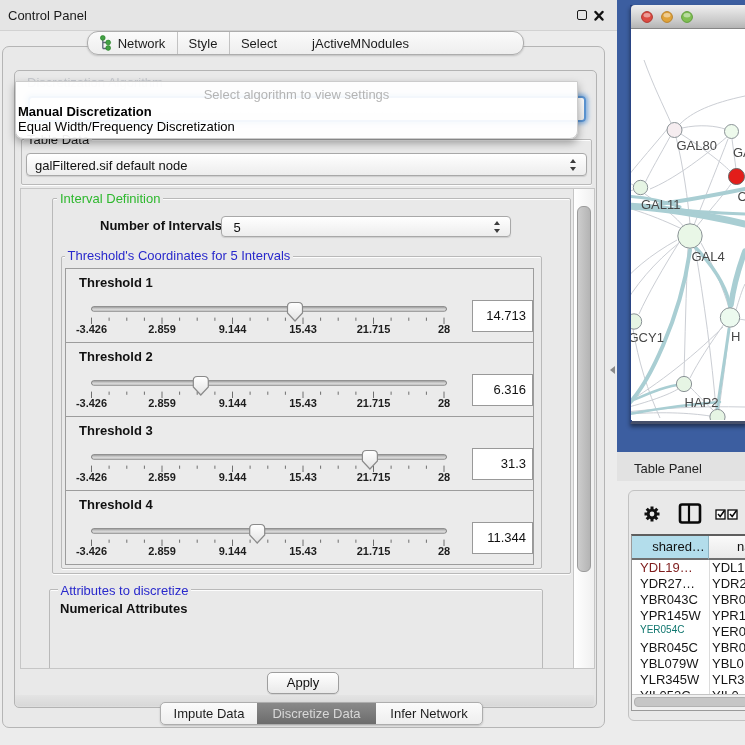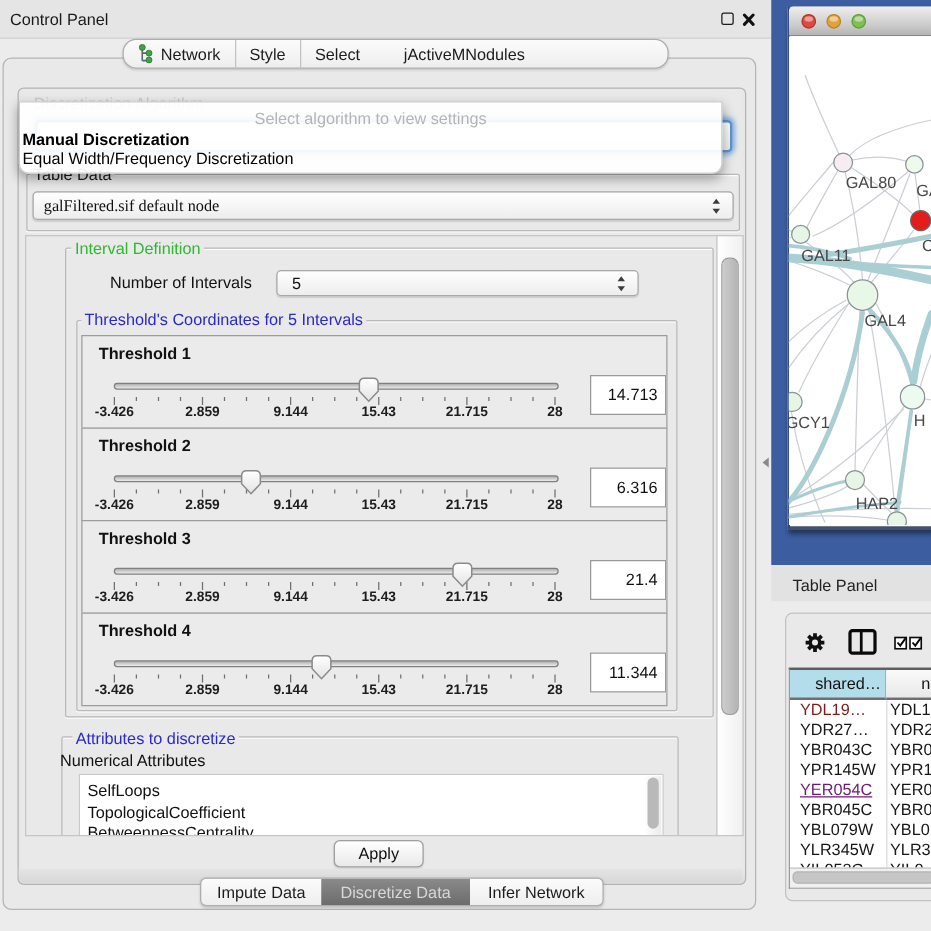--- a/index.html
+++ b/index.html
@@ -15,21 +15,21 @@
   .spin{position:absolute;right:9px;top:50%;transform:translateY(-50%);width:7px;height:12px;}
   .spin:before,.spin:after{content:"";position:absolute;left:0;border-left:3.5px solid transparent;border-right:3.5px solid transparent;}
   .spin:before{top:0;border-bottom:4.5px solid #3c3c3c;}
   .spin:after{bottom:0;border-top:4.5px solid #3c3c3c;}
   .tabbar{position:absolute;display:flex;border:1px solid #adadad;border-radius:5px;
           background:linear-gradient(#fbfbfb,#eeeeee);box-shadow:0 1px 2px rgba(0,0,0,0.18);
           font-size:13px;color:#1c1c1c;overflow:hidden;}
   .tabbar .seg{display:flex;align-items:center;justify-content:center;position:relative;}
   .tabbar .seg.div:before{content:"";position:absolute;left:0;top:0px;bottom:0px;width:1px;background:#c2c2c2;}
   .tabbar .sel{background:linear-gradient(#8a8a8a,#6c6c6c);color:#efefef;}
-  .bold{font-weight:normal;}
+  .bold{font-weight:bold;margin-left:12px;}
   .thr{position:absolute;left:44px;width:467px;height:73px;border:1px solid #9c9c9c;background:#ebebeb;}
   .thr .name{position:absolute;left:13px;top:6px;font-size:13px;font-weight:bold;color:#111;}
   .thr .vbox{position:absolute;left:406px;top:31px;width:53px;height:30px;border:1px solid #999;
              background:#fff;font-size:13px;color:#111;text-align:right;line-height:30px;padding-right:6px;}
 </style>
 </head>
 <body>
 
 <div class="abs" style="left:0;top:0;width:617px;height:745px;background:#ececec;"></div>
 <div class="abs" style="left:0;top:0;width:617px;height:30px;background:#e5e5e5;border-bottom:1px solid #d2d2d2;"></div>
@@ -37,21 +37,21 @@
 <div class="abs" style="left:577px;top:10px;width:8px;height:8px;border:1.6px solid #1a1a1a;border-radius:2px;"></div>
 <svg class="abs" style="left:594px;top:10px;" width="10" height="11" viewBox="0 0 10 11">
   <path d="M1.5 2 L8.5 9.5 M8.5 2 L1.5 9.5" stroke="#111" stroke-width="2.4" stroke-linecap="round"></path>
 </svg>
 
 <div class="abs" style="left:2px;top:46px;width:601px;height:680px;border:1px solid #b5b5b5;border-radius:7px;background:#e9e9e9;"></div>
 
 <div class="abs" style="left:14px;top:70px;width:581px;height:636px;border:1px solid #b3b3b3;border-radius:5px;
      background:#e9e9e9;box-shadow:inset 0 -8px 8px -4px #dadada;"></div>
 
-<div class="tabbar" style="left:98px;top:31px;width:435px;height:22px;border-radius:11px;">
+<div class="tabbar" style="left:87px;top:31px;width:435px;height:22px;border-radius:11px;">
   <div class="seg" style="width:89px;">
     <svg width="13" height="16" viewBox="0 0 13 16" style="margin-right:5px;">
       <path d="M2.8 3 V13.5 M2.8 7.5 H8 M2.8 13.5 H8" stroke="#5c6676" stroke-width="1.3" fill="none"></path>
       <circle cx="2.8" cy="2.9" r="2.4" fill="#44a146" stroke="#1f7c1f" stroke-width="0.6"></circle>
       <circle cx="8.2" cy="7.5" r="2.4" fill="#44a146" stroke="#1f7c1f" stroke-width="0.6"></circle>
       <circle cx="8.2" cy="13" r="2.4" fill="#44a146" stroke="#1f7c1f" stroke-width="0.6"></circle>
     </svg>
     Network
   </div>
   <div class="seg div" style="width:52px;">Style</div>
@@ -59,21 +59,21 @@
   <div class="seg" style="width:143px;">jActiveMNodules</div>
 </div>
 
 <div class="abs" style="left:27px;top:75px;font-size:13px;color:#c6c9ce;">Discretization Algorithm</div>
 
 <div class="combo" style="left:28px;top:96px;width:554px;height:22px;border:2px solid #5b94d2;box-shadow:0 0 4px 2px rgba(85,150,220,0.7);"></div>
 
 <div class="abs etch" style="left:21px;top:139px;width:569px;height:44px;"></div>
 <div class="gtitle" style="left:24px;top:133px;color:#1a1a1a;">Table Data</div>
 <div class="combo" style="left:26px;top:153px;width:559px;height:21px;">
-  <span class="txt" style="left:8px;font-family:Liberation Serif, serif;">galFiltered.sif default node</span>
+  <span class="txt" style="left:8px;">galFiltered.sif default node</span>
     <span class="spin"></span>
 </div>
 
 <div class="abs" style="left:15px;top:81px;width:561px;height:56px;background:rgba(255,255,255,0.93);
      border:1px solid #cccccc;border-radius:0 0 8px 8px;box-shadow:0 4px 9px rgba(0,0,0,0.35);">
   <div style="position:absolute;left:0;top:5px;width:100%;text-align:center;font-size:13px;color:#b4b4b4;">Select algorithm to view settings</div>
   <div style="position:absolute;left:2px;top:22px;font-size:13px;font-weight:bold;color:#000;">Manual Discretization</div>
   <div style="position:absolute;left:2px;top:37px;font-size:13px;color:#000;">Equal Width/Frequency Discretization</div>
 </div>
 
@@ -229,21 +229,21 @@
         <g font-size="11" font-weight="bold" font-family="Liberation Sans" fill="#1d1d1d">
           <text x="25.5" y="64" text-anchor="middle">-3.426</text>
           <text x="96" y="64" text-anchor="middle">2.859</text>
           <text x="166.5" y="64" text-anchor="middle">9.144</text>
           <text x="237" y="64" text-anchor="middle">15.43</text>
           <text x="307.5" y="64" text-anchor="middle">21.715</text>
           <text x="378" y="64" text-anchor="middle">28</text>
         </g>
         <path transform="translate(303.9,0)" d="M-7.5,44 L-7.5,37.5 Q-7.5,33.5 -3.5,33.5 L3.5,33.5 Q7.5,33.5 7.5,37.5 L7.5,44 L0,52 Z" fill="url(#th2)" stroke="#8a8a8a" stroke-width="1.2"></path>
       </svg>
-    <div class="vbox">21.4</div>
+    <div class="vbox">31.3</div>
   </div>
   <div class="thr" style="top:301px;">
     <div class="name">Threshold 4</div>
     <svg width="467" height="71" viewBox="0 0 467 71" style="position:absolute;left:0;top:0;">
         <defs>
           <linearGradient id="tg3" x1="0" y1="0" x2="0" y2="1">
             <stop offset="0" stop-color="#a8a8a8"></stop>
             <stop offset="1" stop-color="#f2f2f2"></stop>
           </linearGradient>
           <linearGradient id="th3" x1="0" y1="0" x2="0" y2="1">
@@ -284,27 +284,20 @@
           <text x="378" y="64" text-anchor="middle">28</text>
         </g>
         <path transform="translate(191.2,0)" d="M-7.5,44 L-7.5,37.5 Q-7.5,33.5 -3.5,33.5 L3.5,33.5 Q7.5,33.5 7.5,37.5 L7.5,44 L0,52 Z" fill="url(#th3)" stroke="#8a8a8a" stroke-width="1.2"></path>
       </svg>
     <div class="vbox">11.344</div>
   </div>
 
   <div class="abs etch" style="left:28px;top:400px;width:492px;height:96px;"></div>
   <div class="gtitle" style="left:36.5px;top:395px;color:#2929cc;">Attributes to discretize</div>
   <div class="abs bold" style="left:27px;top:412px;font-size:13px;color:#111;">Numerical Attributes</div>
-  <div class="abs" style="left:42px;top:430px;width:466px;height:58px;background:#fff;border:1px solid #c9c9c9;font-size:13px;color:#111;">
-    <div style="position:absolute;left:6px;top:5px;">SelfLoops</div>
-    <div style="position:absolute;left:6px;top:21.5px;">TopologicalCoefficient</div>
-    <div style="position:absolute;left:6px;top:38px;">BetweennessCentrality</div>
-    <div style="position:absolute;right:1px;top:1px;width:13px;height:58px;background:linear-gradient(90deg,#fdfdfd,#ececec);"></div>
-    <div style="position:absolute;right:3px;top:2px;width:9px;height:41px;border-radius:4.5px;background:#b9b9b9;"></div>
-  </div>
 </div>
 
 <div class="abs" style="left:573px;top:188px;width:20px;height:479px;border:1px solid #c6c6c6;
      background:linear-gradient(90deg,#ffffff,#f0f0f0);"></div>
 <div class="abs" style="left:577px;top:206px;width:12px;height:364px;border-radius:6px;
      background:linear-gradient(90deg,#cdcdcd,#b4b4b4);border:1px solid #9b9b9b;"></div>
 
 <div class="abs" style="left:267px;top:672px;width:70px;height:20px;border:1px solid #9e9e9e;border-radius:5px;
      background:linear-gradient(#ffffff,#e9e9e9);font-size:13px;text-align:center;line-height:20px;color:#111;
      box-shadow:0 1px 1px rgba(0,0,0,0.1);">Apply</div>
@@ -434,21 +427,21 @@
   <div style="position:absolute;left:77px;top:0;width:40px;height:22px;background:linear-gradient(#fafafa,#e9e9e9);border-bottom:2px solid #6f6f6f;
        font-size:13px;color:#111;padding-left:28px;line-height:22px;">na</div>
   <div style="position:absolute;left:8px;top:24px;font-size:13px;color:#7f1d1d;white-space:nowrap;">YDL19…</div>
   <div style="position:absolute;left:80px;top:24px;font-size:13px;color:#161616;white-space:nowrap;">YDL1</div>
   <div style="position:absolute;left:8px;top:40px;font-size:13px;color:#161616;white-space:nowrap;">YDR27…</div>
   <div style="position:absolute;left:80px;top:40px;font-size:13px;color:#161616;white-space:nowrap;">YDR2</div>
   <div style="position:absolute;left:8px;top:56px;font-size:13px;color:#161616;white-space:nowrap;">YBR043C</div>
   <div style="position:absolute;left:80px;top:56px;font-size:13px;color:#161616;white-space:nowrap;">YBR0</div>
   <div style="position:absolute;left:8px;top:72px;font-size:13px;color:#161616;white-space:nowrap;">YPR145W</div>
   <div style="position:absolute;left:80px;top:72px;font-size:13px;color:#161616;white-space:nowrap;">YPR1</div>
-  <div style="position:absolute;left:8px;top:88px;font-size:13px;color:#701a75;white-space:nowrap;text-decoration:underline;">YER054C</div>
+  <div style="position:absolute;left:8px;top:88px;font-size:10px;color:#0f766e;white-space:nowrap;">YER054C</div>
   <div style="position:absolute;left:80px;top:88px;font-size:13px;color:#161616;white-space:nowrap;">YER0</div>
   <div style="position:absolute;left:8px;top:104px;font-size:13px;color:#161616;white-space:nowrap;">YBR045C</div>
   <div style="position:absolute;left:80px;top:104px;font-size:13px;color:#161616;white-space:nowrap;">YBR0</div>
   <div style="position:absolute;left:8px;top:120px;font-size:13px;color:#161616;white-space:nowrap;">YBL079W</div>
   <div style="position:absolute;left:80px;top:120px;font-size:13px;color:#161616;white-space:nowrap;">YBL0</div>
   <div style="position:absolute;left:8px;top:136px;font-size:13px;color:#161616;white-space:nowrap;">YLR345W</div>
   <div style="position:absolute;left:80px;top:136px;font-size:13px;color:#161616;white-space:nowrap;">YLR3</div>
   <div style="position:absolute;left:8px;top:152px;font-size:13px;color:#161616;white-space:nowrap;">YIL052C</div>
   <div style="position:absolute;left:80px;top:152px;font-size:13px;color:#161616;white-space:nowrap;">YIL0</div>
   <div style="position:absolute;left:76.5px;top:24px;width:1px;height:149px;background:#dcdcdc;"></div>

